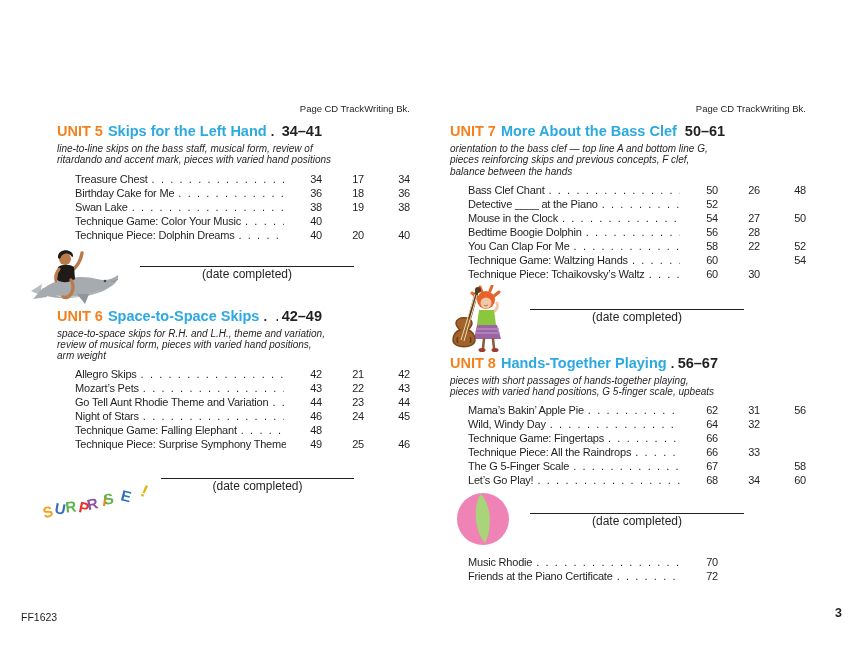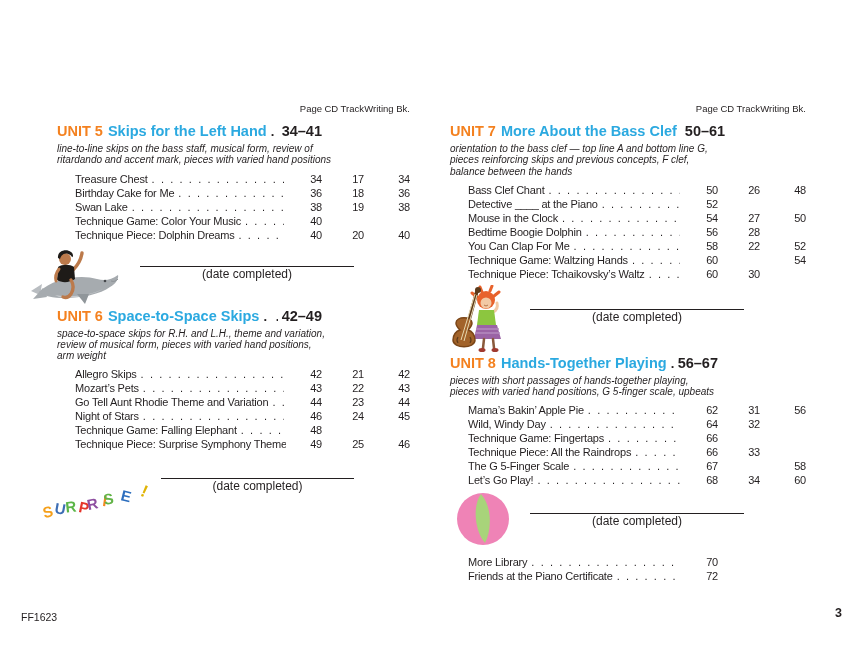--- a/index.html
+++ b/index.html
@@ -478,21 +478,21 @@
       <div class="datebox">
         <div class="dateline"></div>
         <div class="datelabel">(date completed)</div>
       </div>
     </div>
   </section>
 </div>
   <div class="items closing">
   <div class="item-row">
     <span class="item-title-cell">
-      <span class="item-title">More Library</span>
+      <span class="item-title">Music Rhodie</span>
       <span class="dots">. . . . . . . . . . . . . . . . . . . . . . . . . . . . . . . . . . . . . . . . . . . . . . . . . . . . . . . . . . . .</span>
     </span>
     <span class="num">70</span>
     <span class="num"></span>
     <span class="num"></span>
   </div>
 
   <div class="item-row">
     <span class="item-title-cell">
       <span class="item-title">Friends at the Piano Certificate</span>

